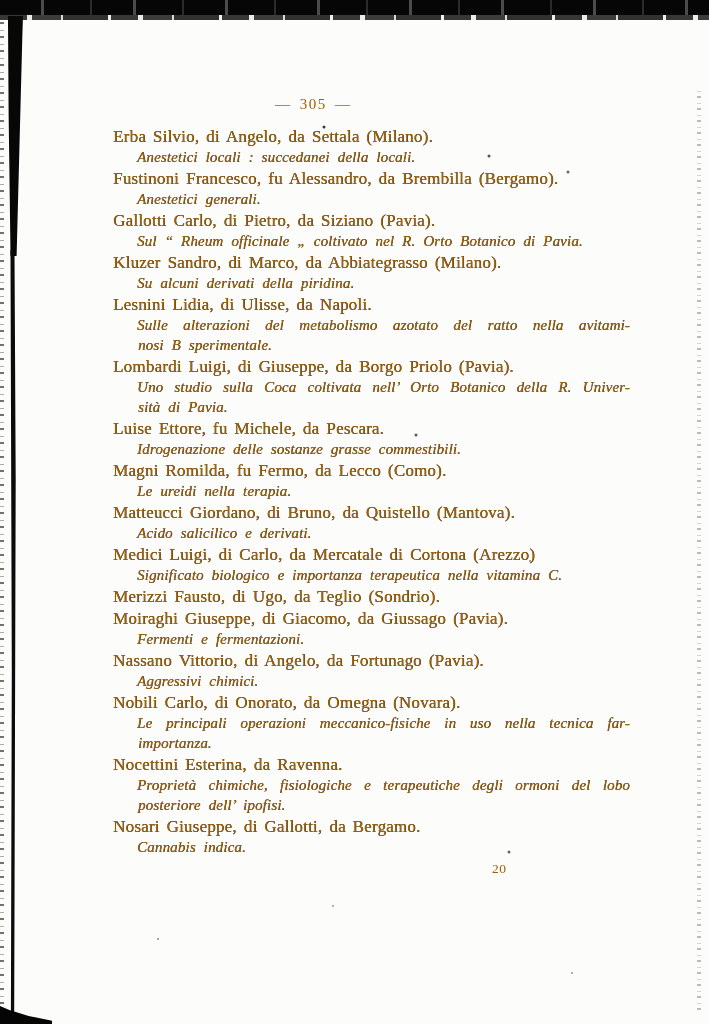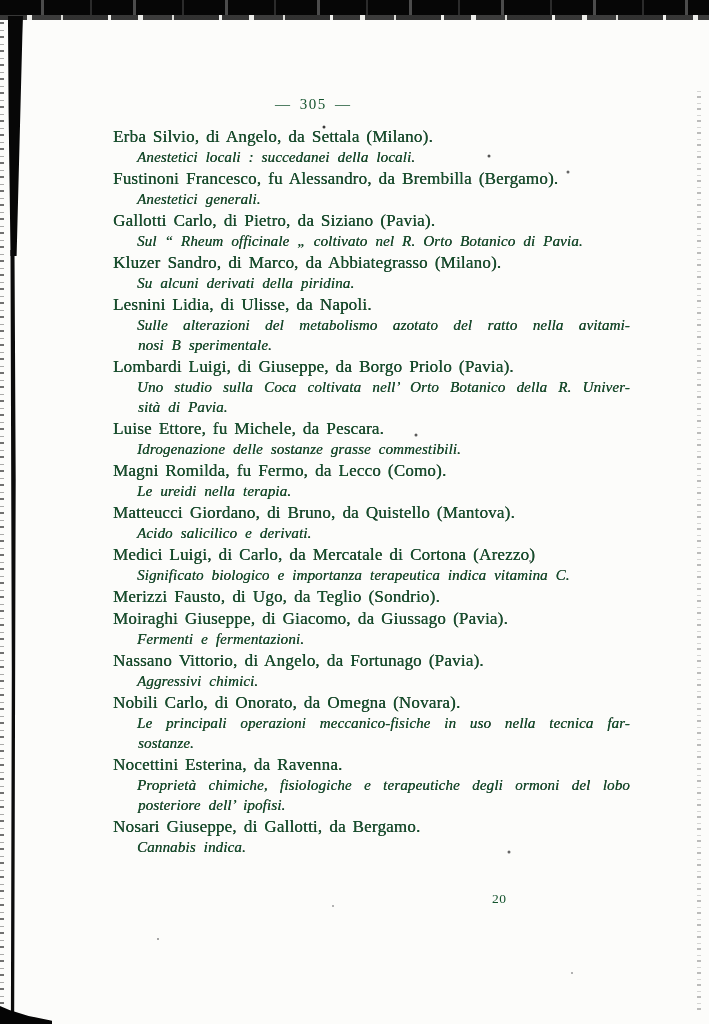--- a/index.html
+++ b/index.html
@@ -3,21 +3,21 @@
 <meta charset="utf-8">
 <style>
   html, body { margin: 0; padding: 0; background: #555; }
   .page {
     position: relative;
     width: 709px;
     height: 1024px;
     background: #fcfcfa;
     overflow: hidden;
     font-family: "Liberation Serif", "DejaVu Serif", serif;
-    color: #14532d;
+    color: #a16207;
   }
 
   
   .top-bar {
     position: absolute; top: 0; left: 0; width: 709px; height: 15px;
     background: #060606;
     background-image: repeating-linear-gradient(90deg,
       transparent 0 41px, rgba(255,255,255,.28) 41px 44px,
       transparent 44px 90px, rgba(255,255,255,.15) 90px 92px);
   }
@@ -105,21 +105,21 @@
     white-space: nowrap;
   }
   .thesis-line.cont { margin-left: 25px; }
   .thesis-line.justified {
     white-space: normal;
     width: 493px;
     text-align: justify;
     text-align-last: justify;
   }
   .footer-number {
-    position: absolute; left: 492px; top: 891px;
+    position: absolute; left: 492px; top: 861px;
     font-size: 13.5px;
     letter-spacing: 0.5px;
     text-align: right;
   }
 </style>
 </head>
 <body>
 
 <div class="page">
 
@@ -168,37 +168,37 @@
         <div class="entry">
           <div class="entry-name">Magni Romilda, fu Fermo, da Lecco (Como).</div>
           <div class="thesis-line">Le ureidi nella terapia.</div>
         </div>
         <div class="entry">
           <div class="entry-name">Matteucci Giordano, di Bruno, da Quistello (Mantova).</div>
           <div class="thesis-line">Acido salicilico e derivati.</div>
         </div>
         <div class="entry">
           <div class="entry-name">Medici Luigi, di Carlo, da Mercatale di Cortona (Arezzo)</div>
-          <div class="thesis-line">Significato biologico e importanza terapeutica indica vitamina C.</div>
+          <div class="thesis-line">Significato biologico e importanza terapeutica nella vitamina C.</div>
         </div>
         <div class="entry">
           <div class="entry-name">Merizzi Fausto, di Ugo, da Teglio (Sondrio).</div>
         </div>
         <div class="entry">
           <div class="entry-name">Moiraghi Giuseppe, di Giacomo, da Giussago (Pavia).</div>
           <div class="thesis-line">Fermenti e fermentazioni.</div>
         </div>
         <div class="entry">
           <div class="entry-name">Nassano Vittorio, di Angelo, da Fortunago (Pavia).</div>
           <div class="thesis-line">Aggressivi chimici.</div>
         </div>
         <div class="entry">
           <div class="entry-name">Nobili Carlo, di Onorato, da Omegna (Novara).</div>
           <div class="thesis-line justified">Le principali operazioni meccanico-fisiche in uso nella tecnica far-</div>
-          <div class="thesis-line cont">sostanze.</div>
+          <div class="thesis-line cont">importanza.</div>
         </div>
         <div class="entry">
           <div class="entry-name">Nocettini Esterina, da Ravenna.</div>
           <div class="thesis-line justified">Proprietà chimiche, fisiologiche e terapeutiche degli ormoni del lobo</div>
           <div class="thesis-line cont">posteriore dell’ ipofisi.</div>
         </div>
         <div class="entry">
           <div class="entry-name">Nosari Giuseppe, di Gallotti, da Bergamo.</div>
           <div class="thesis-line">Cannabis indica.</div>
         </div>

